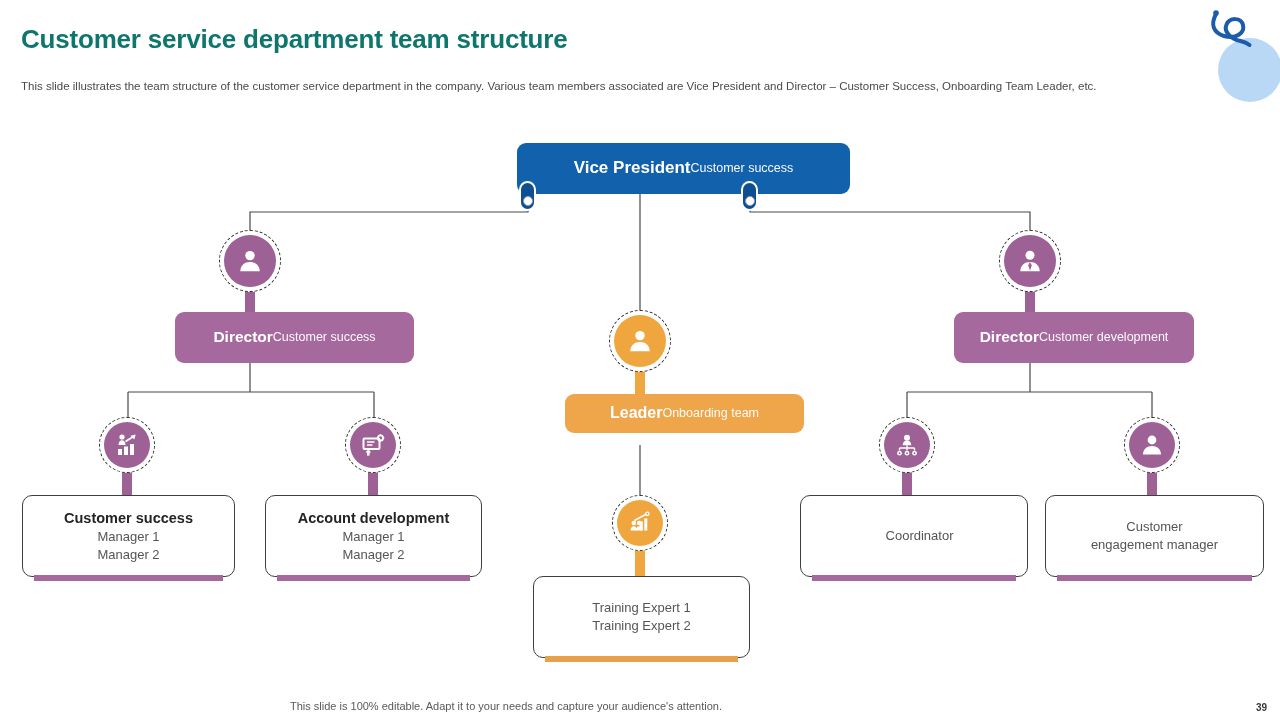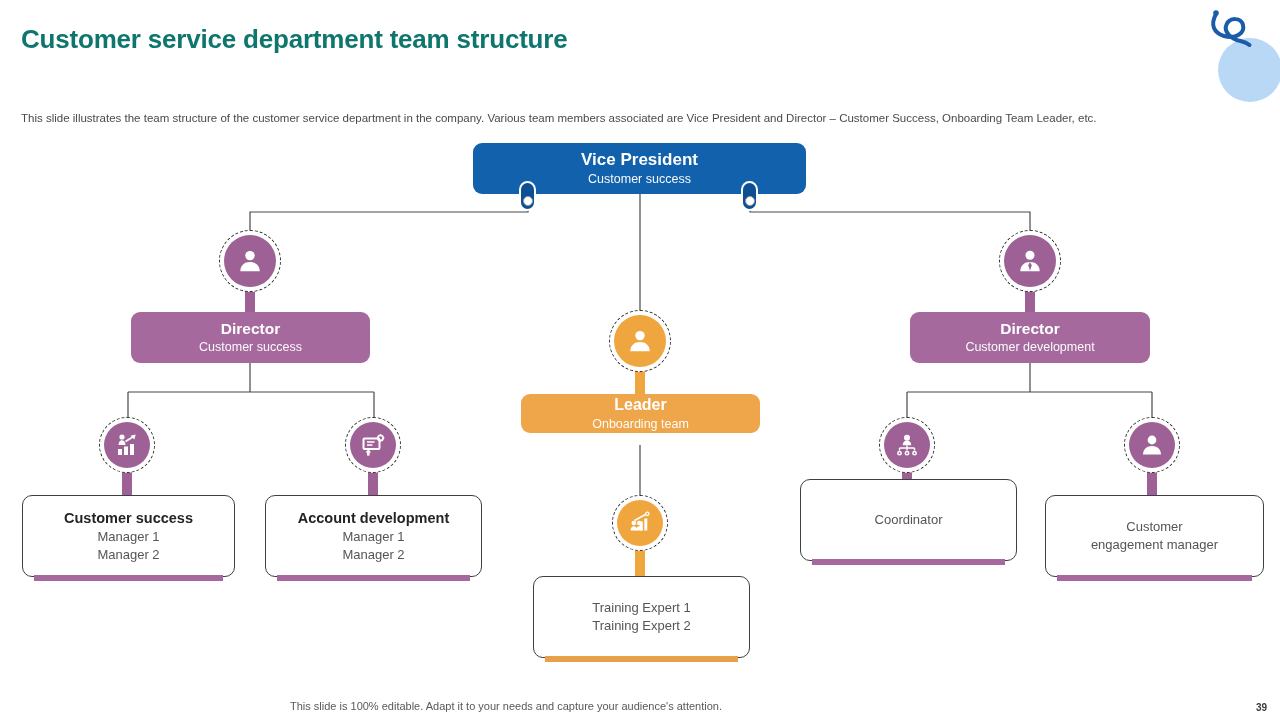--- a/index.html
+++ b/index.html
@@ -1,23 +1,23 @@
 <!DOCTYPE html>
 <html><head>
 <meta charset="utf-8">
 <style>
   html,body{margin:0;padding:0;background:#e9e9e9;}
   .slide{position:relative;width:1280px;height:720px;background:#ffffff;overflow:hidden;
          font-family:"Liberation Sans", sans-serif;}
   .title{position:absolute;left:21px;top:24px;font-size:26px;font-weight:bold;color:#0f766e;letter-spacing:-0.2px;}
-  .subtitle{position:absolute;left:21px;top:80px;font-size:11.5px;color:#4a4a4a;margin-top:32px;}
+  .subtitle{position:absolute;left:21px;top:80px;font-size:11.5px;color:#4a4a4a;}
   .lines{position:absolute;left:0;top:0;pointer-events:none;}
 
-  .node-box{position:absolute;border-radius:9px;color:#fff;display:flex;flex-direction:column;
-            align-items:center;justify-content:center;line-height:1.3;text-align:center;}
+  .node-box{position:absolute;border-radius:9px;color:#fff;display:flex;flex-direction:row;
+            align-items:center;justify-content:center;line-height:1.3;text-align:center;margin-left:44px;}
   .node-box .nb-title{font-weight:bold;font-size:16px;}
   .node-box .nb-sub{font-size:12.5px;opacity:.96;}
   .vp{left:473px;top:143px;width:333px;height:51px;background:#1261ad;}
   .vp .nb-title{font-size:17px;}
   .dir-left{left:131px;top:312px;width:239px;height:51px;background:#a5699e;}
   .dir-right{left:910px;top:312px;width:240px;height:51px;background:#a5699e;}
   .leader{left:521px;top:394px;width:239px;height:39px;background:#efa54a;}
 
   .pin{position:absolute;width:17px;height:30px;background:#0e4f93;border:2px solid #fff;
        border-radius:10px;box-sizing:border-box;}
@@ -201,21 +201,21 @@
         <path d="M13 13.2v2.8 M5.5 16v2.6 M13 16v2.6 M20.5 16v2.6 M5.5 16h15" stroke="#fff" stroke-width="1.4" fill="none"></path>
         <circle cx="5.5" cy="21.2" r="2.4"></circle>
           <circle class="hole" cx="5.5" cy="21.2" r="0.9"></circle>
         <circle cx="13" cy="21.2" r="2.4"></circle>
           <circle class="hole" cx="13" cy="21.2" r="0.9"></circle>
         <circle cx="20.5" cy="21.2" r="2.4"></circle>
           <circle class="hole" cx="20.5" cy="21.2" r="0.9"></circle>
       </svg>
     </div>
   </div>
-  <div class="leaf" style="left:800px;top:479px;width:215px;height:80px;">
+  <div class="leaf" style="left:800px;top:495px;width:215px;height:80px;padding-left:11px;">
     <div>Coordinator</div>
     <div class="leaf-bar bar-purple"></div>
   </div>
 
   <div class="ring sm purple" style="left:1124px;top:417px;">
     <div class="disc purple">
       <svg width="26" height="26" viewBox="0 0 26 26" fill="#fff">
         <circle cx="13" cy="8" r="4.4"></circle>
         <path d="M4 22.5c0-5.5 4-8.6 9-8.6s9 3.1 9 8.6z"></path>
       </svg>

